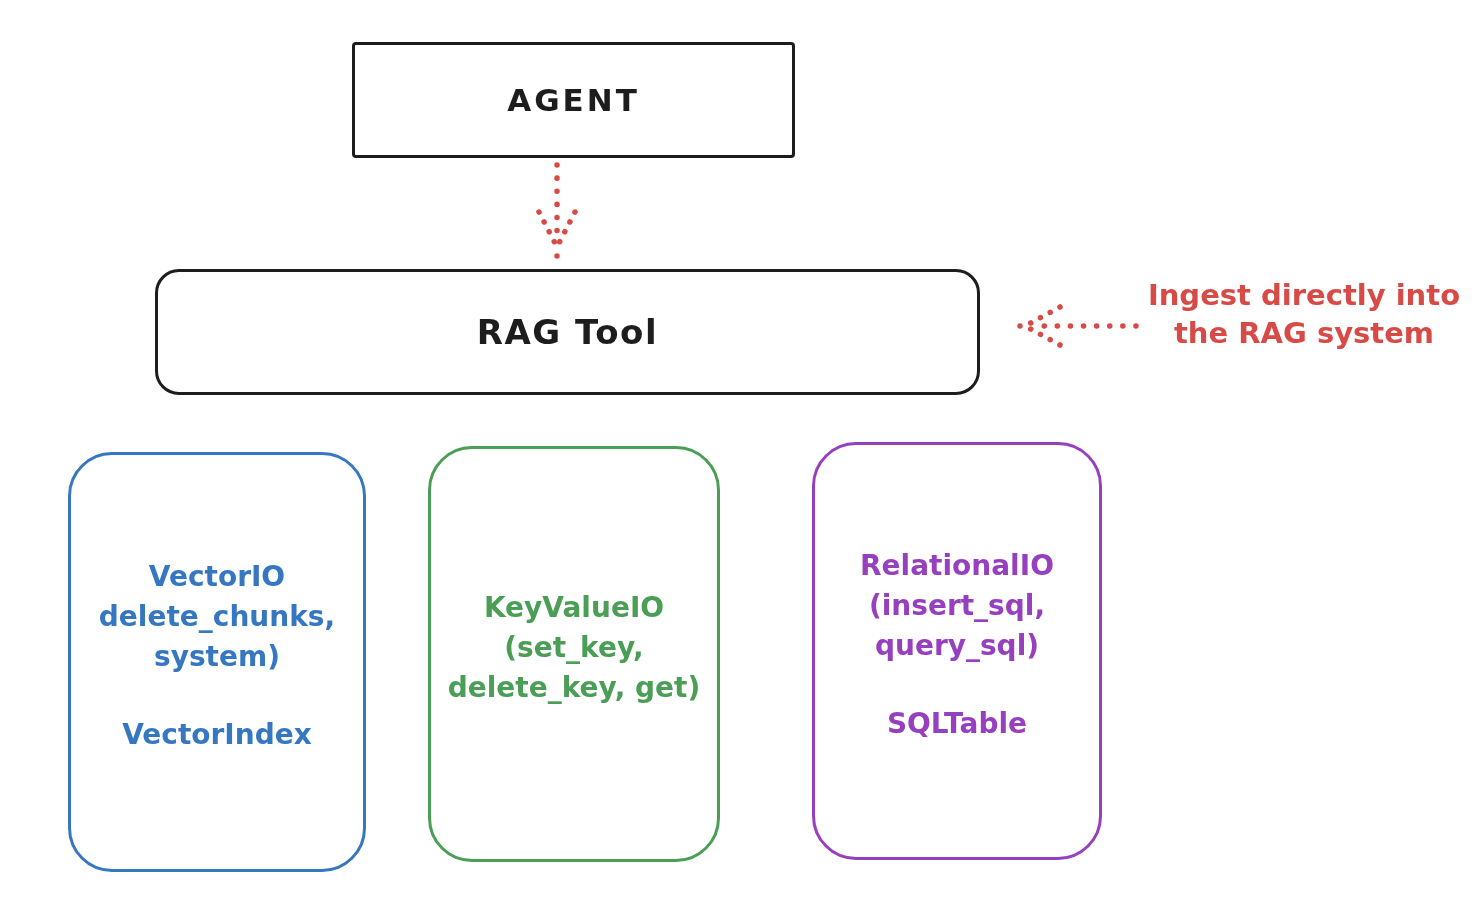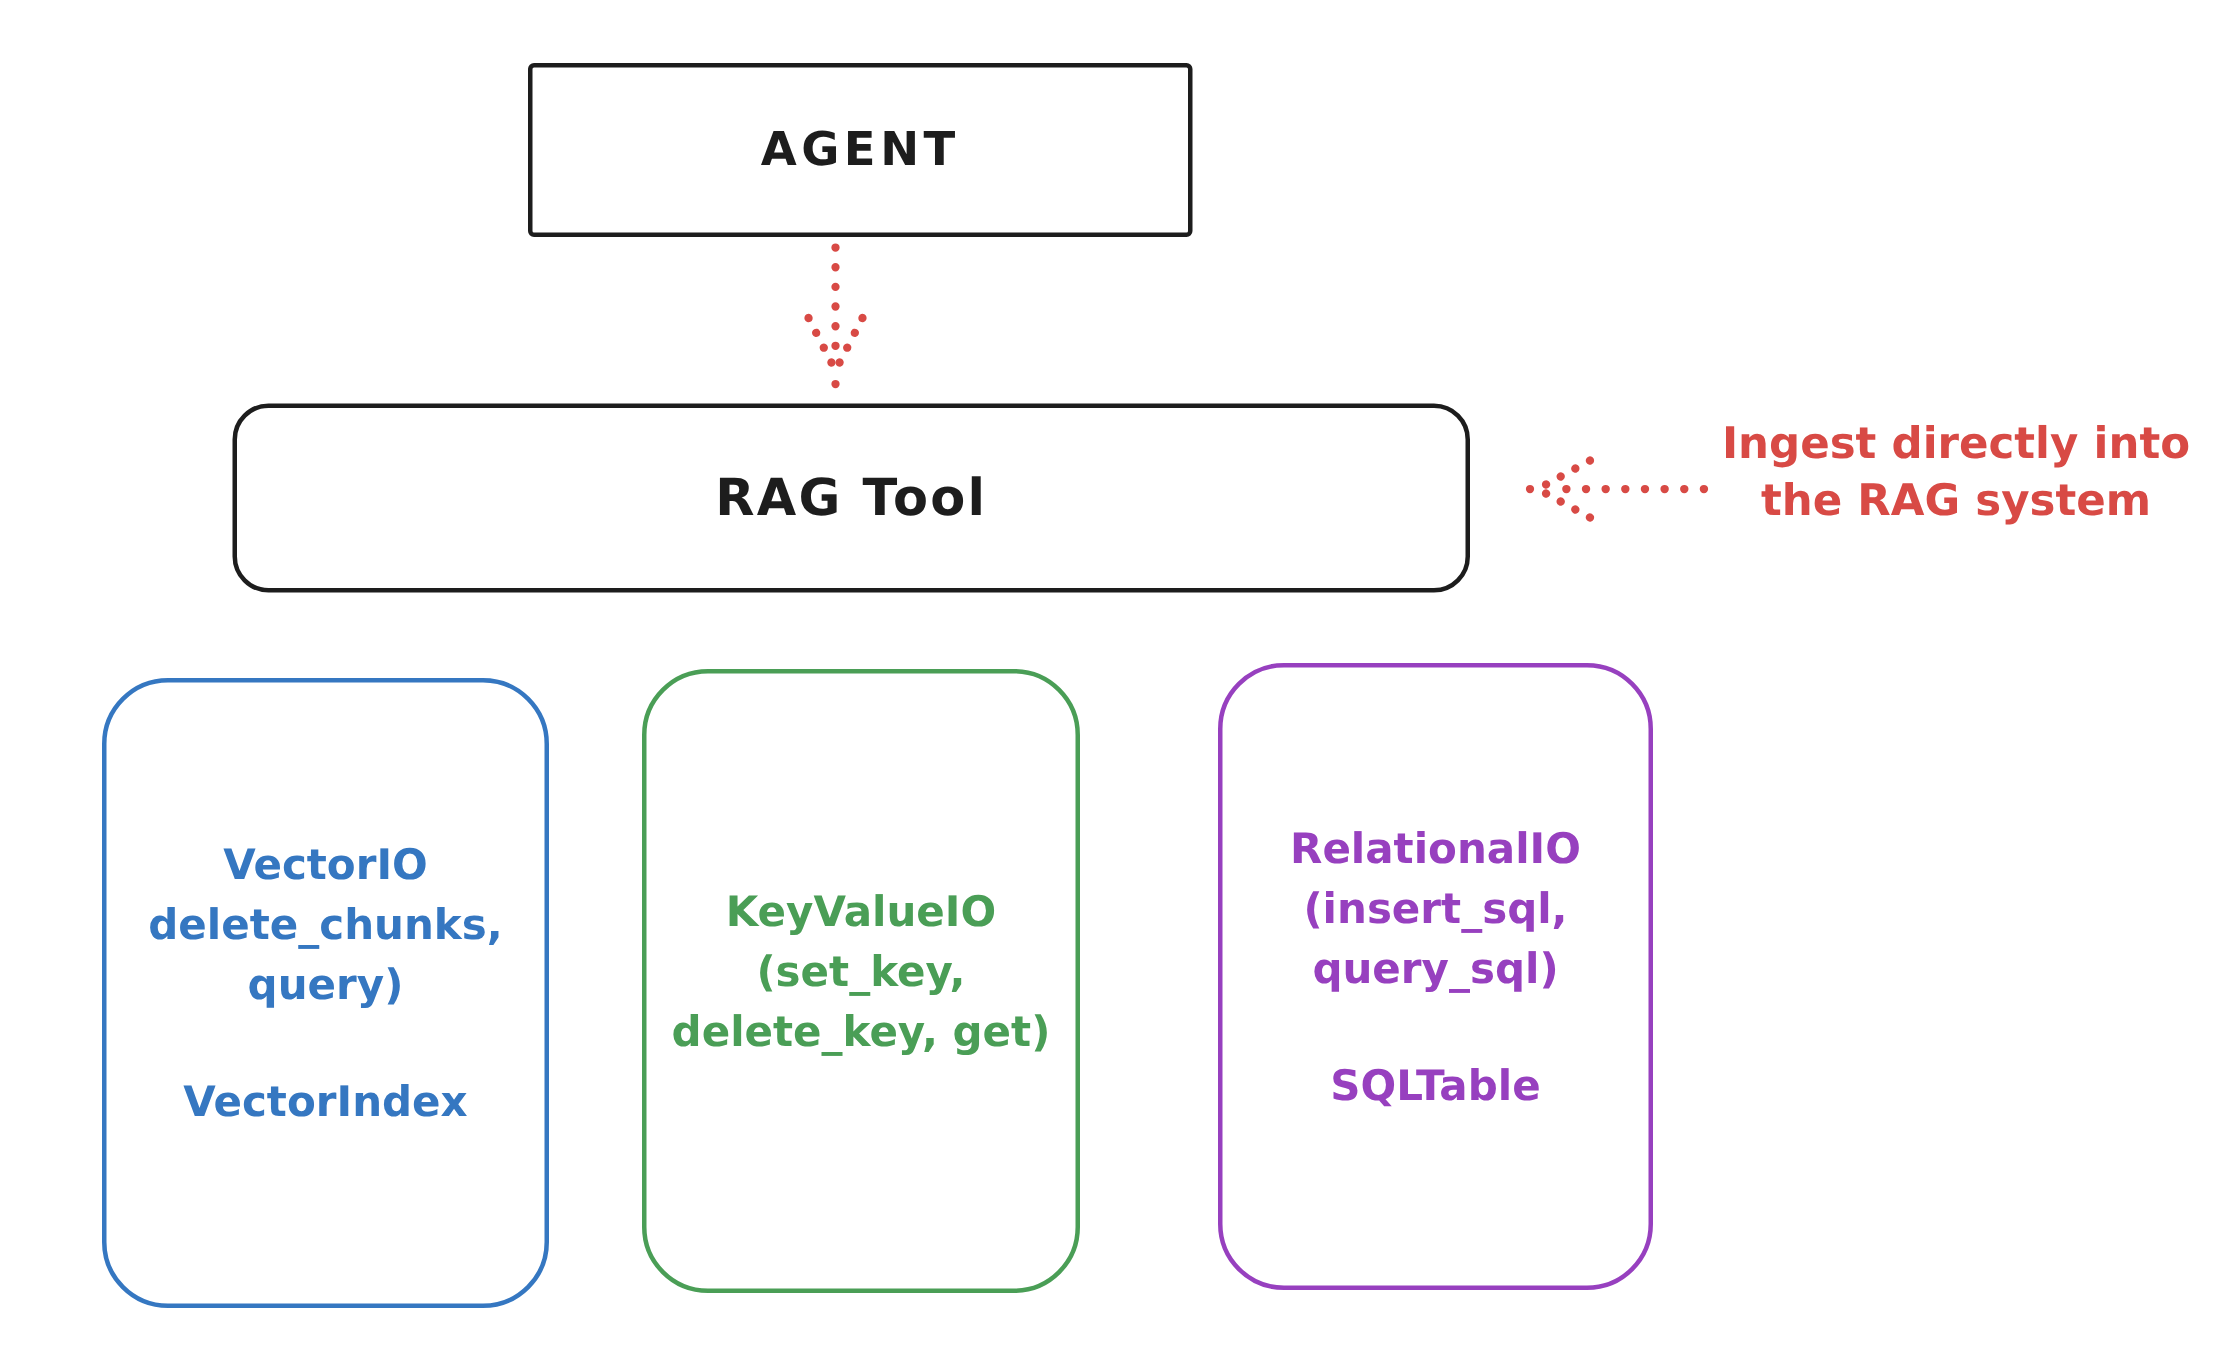--- a/index.html
+++ b/index.html
@@ -131,21 +131,21 @@
 
   <div class="annotation">
     <span class="annotation-line">Ingest directly into</span>
     <span class="annotation-line">the RAG system</span>
   </div>
 
   <div class="box backend-box vector">
     <div class="method-block">
       <span class="line">VectorIO</span>
       <span class="line">delete_chunks,</span>
-      <span class="line">query)</span>
+      <span class="line">system)</span>
     </div>
     <span class="index-label">VectorIndex</span>
   </div>
 
   <div class="box backend-box keyvalue">
     <div class="method-block">
       <span class="line">KeyValueIO</span>
       <span class="line">(set_key,</span>
       <span class="line">delete_key, get)</span>
       <span class="line"></span>

